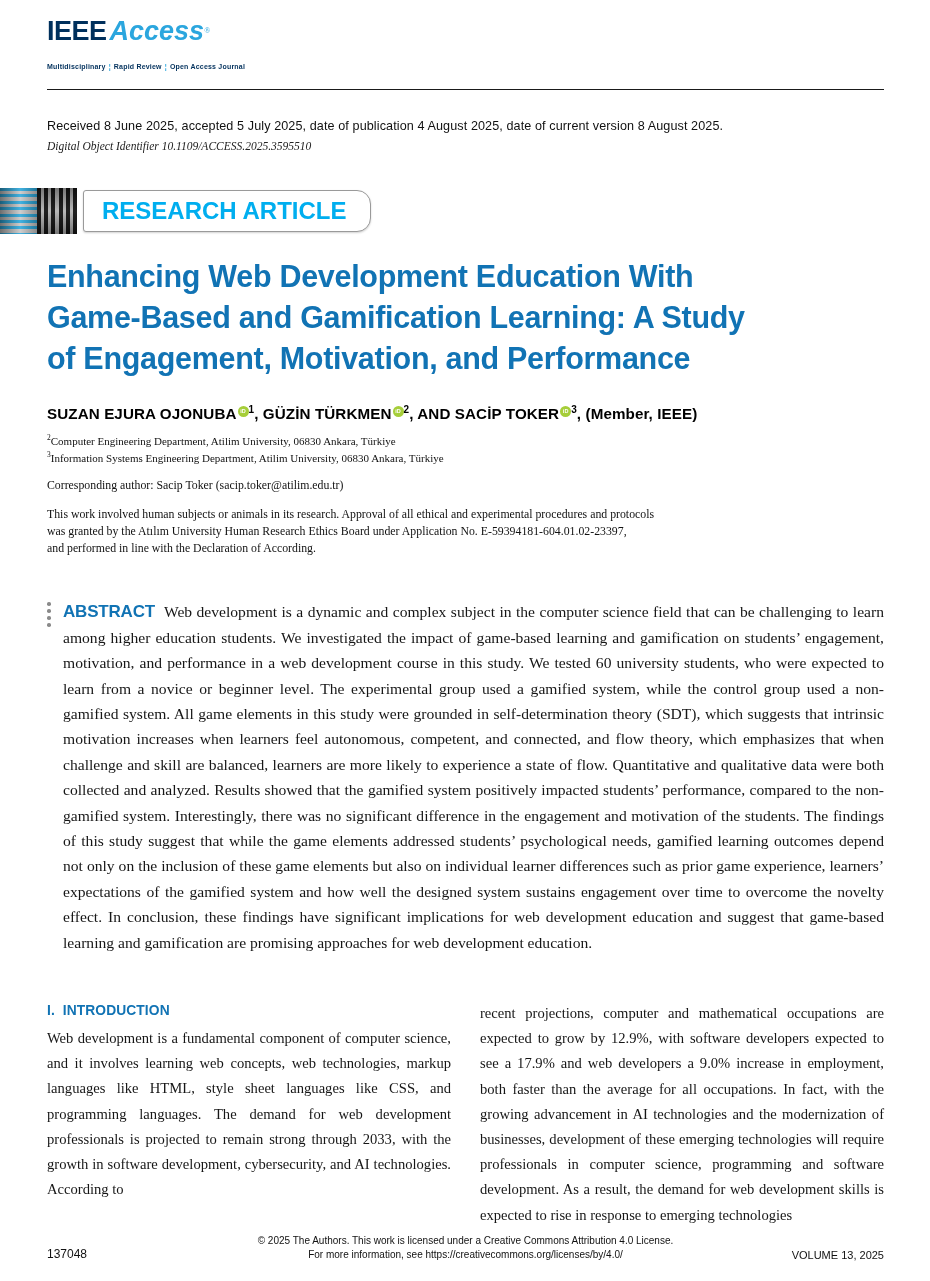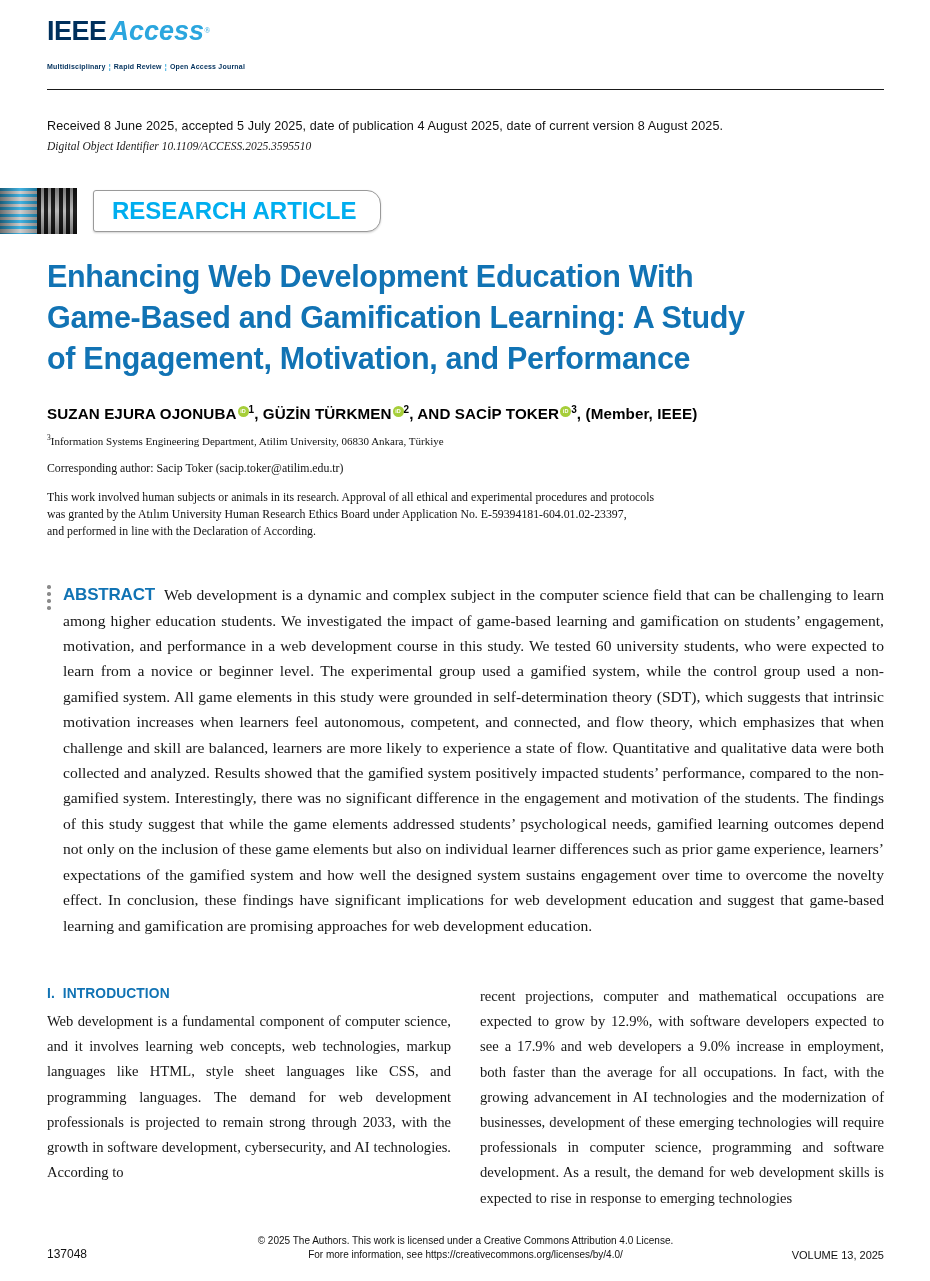--- a/index.html
+++ b/index.html
@@ -56,21 +56,21 @@
       linear-gradient(to right, rgba(0,0,0,0.45), rgba(255,255,255,0.1) 55%, rgba(0,0,0,0.30)),
       repeating-linear-gradient(to bottom, #2da9dd 0 3px, #c8c8c8 3px 6.4px);
   }
   .stripes-v {
     width: 40px; height: 46px;
     background-image:
       linear-gradient(to bottom, rgba(0,0,0,0.35), rgba(255,255,255,0.05) 50%, rgba(0,0,0,0.35)),
       repeating-linear-gradient(to right, #151515 0 4px, #b5b5b5 4px 7.2px);
   }
   .badge {
-    height: 40px; margin-left: 16px;
+    height: 40px; margin-left: 6px;
     background: #fff;
     border: 1px solid #9a9a9a;
     border-radius: 3px 14px 14px 3px;
     box-shadow: 0 1px 2px rgba(0,0,0,0.18);
     display: flex; align-items: center;
     padding: 0 24px 0 18px;
     font-family: "Liberation Sans", sans-serif;
     font-weight: bold; font-size: 24px; letter-spacing: 0px;
     color: var(--badge-cyan, #00aeef);
     white-space: nowrap;
@@ -175,20 +175,21 @@
       <span>Enhancing Web Development Education With</span>
       <span>Game-Based and Gamification Learning: A Study</span>
       <span>of Engagement, Motivation, and Performance</span>
     </h1>
 
     <div class="authors">
       <span>SUZAN EJURA OJONUBA</span><span class="orcid">iD</span><span class="auth-sup">1</span><span>, </span><span>GÜZİN TÜRKMEN</span><span class="orcid">iD</span><span class="auth-sup">2</span><span>, AND </span><span>SACİP TOKER</span><span class="orcid">iD</span><span class="auth-sup">3</span><span>, </span><span>(Member, IEEE)</span>
     </div>
 
     <div class="affiliations">
+      <span class="aff"><span class="aff-sup">2</span><span>Computer Engineering Department, Atilim University, 06830 Ankara, Türkiye</span></span>
       <span class="aff"><span class="aff-sup">3</span><span>Information Systems Engineering Department, Atilim University, 06830 Ankara, Türkiye</span></span>
     </div>
 
     <div class="correspondence">Corresponding author: Sacip Toker (sacip.toker@atilim.edu.tr)</div>
 
     <div class="ethics">
       <span>This work involved human subjects or animals in its research. Approval of all ethical and experimental procedures and protocols</span>
       <span>was granted by the Atılım University Human Research Ethics Board under Application No. E-59394181-604.01.02-23397,</span>
       <span>and performed in line with the Declaration of According.</span>
     </div>

